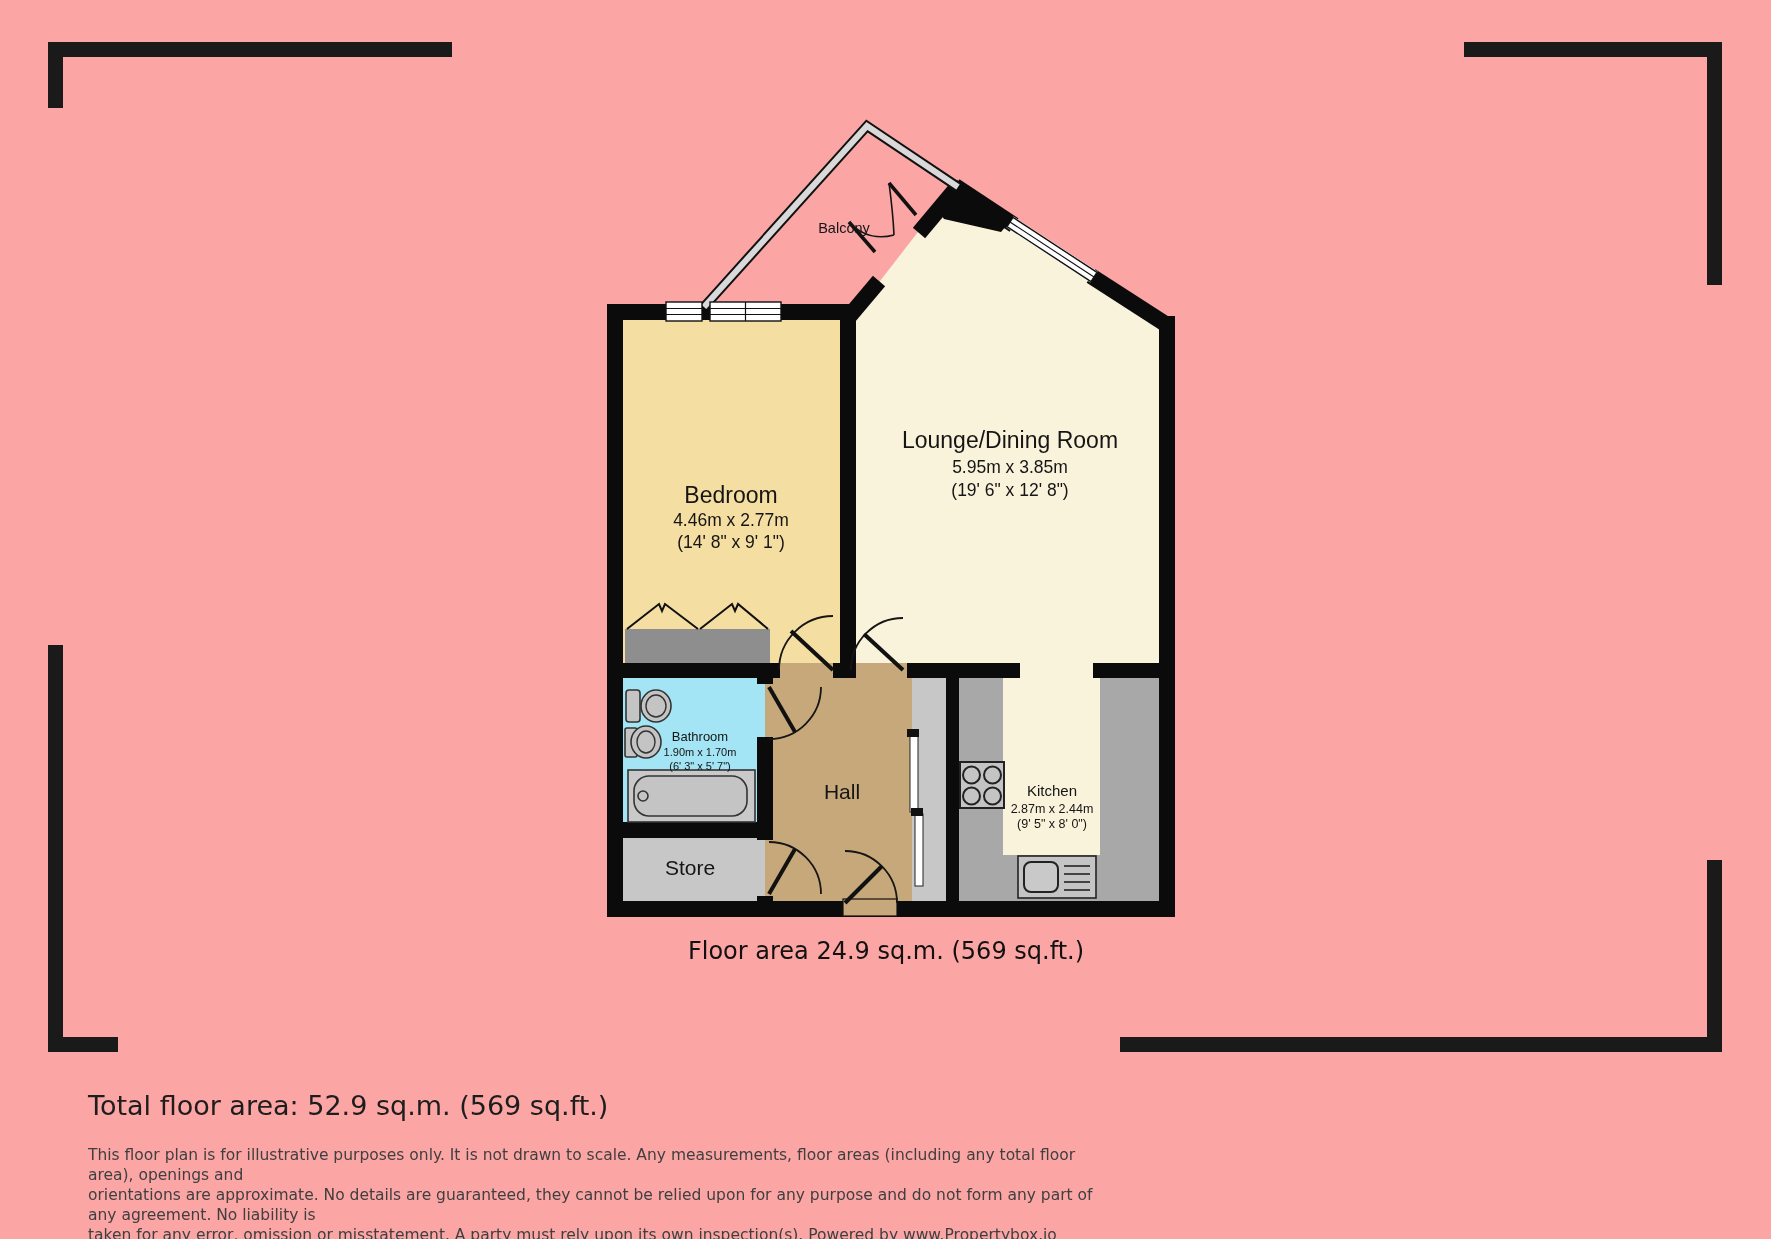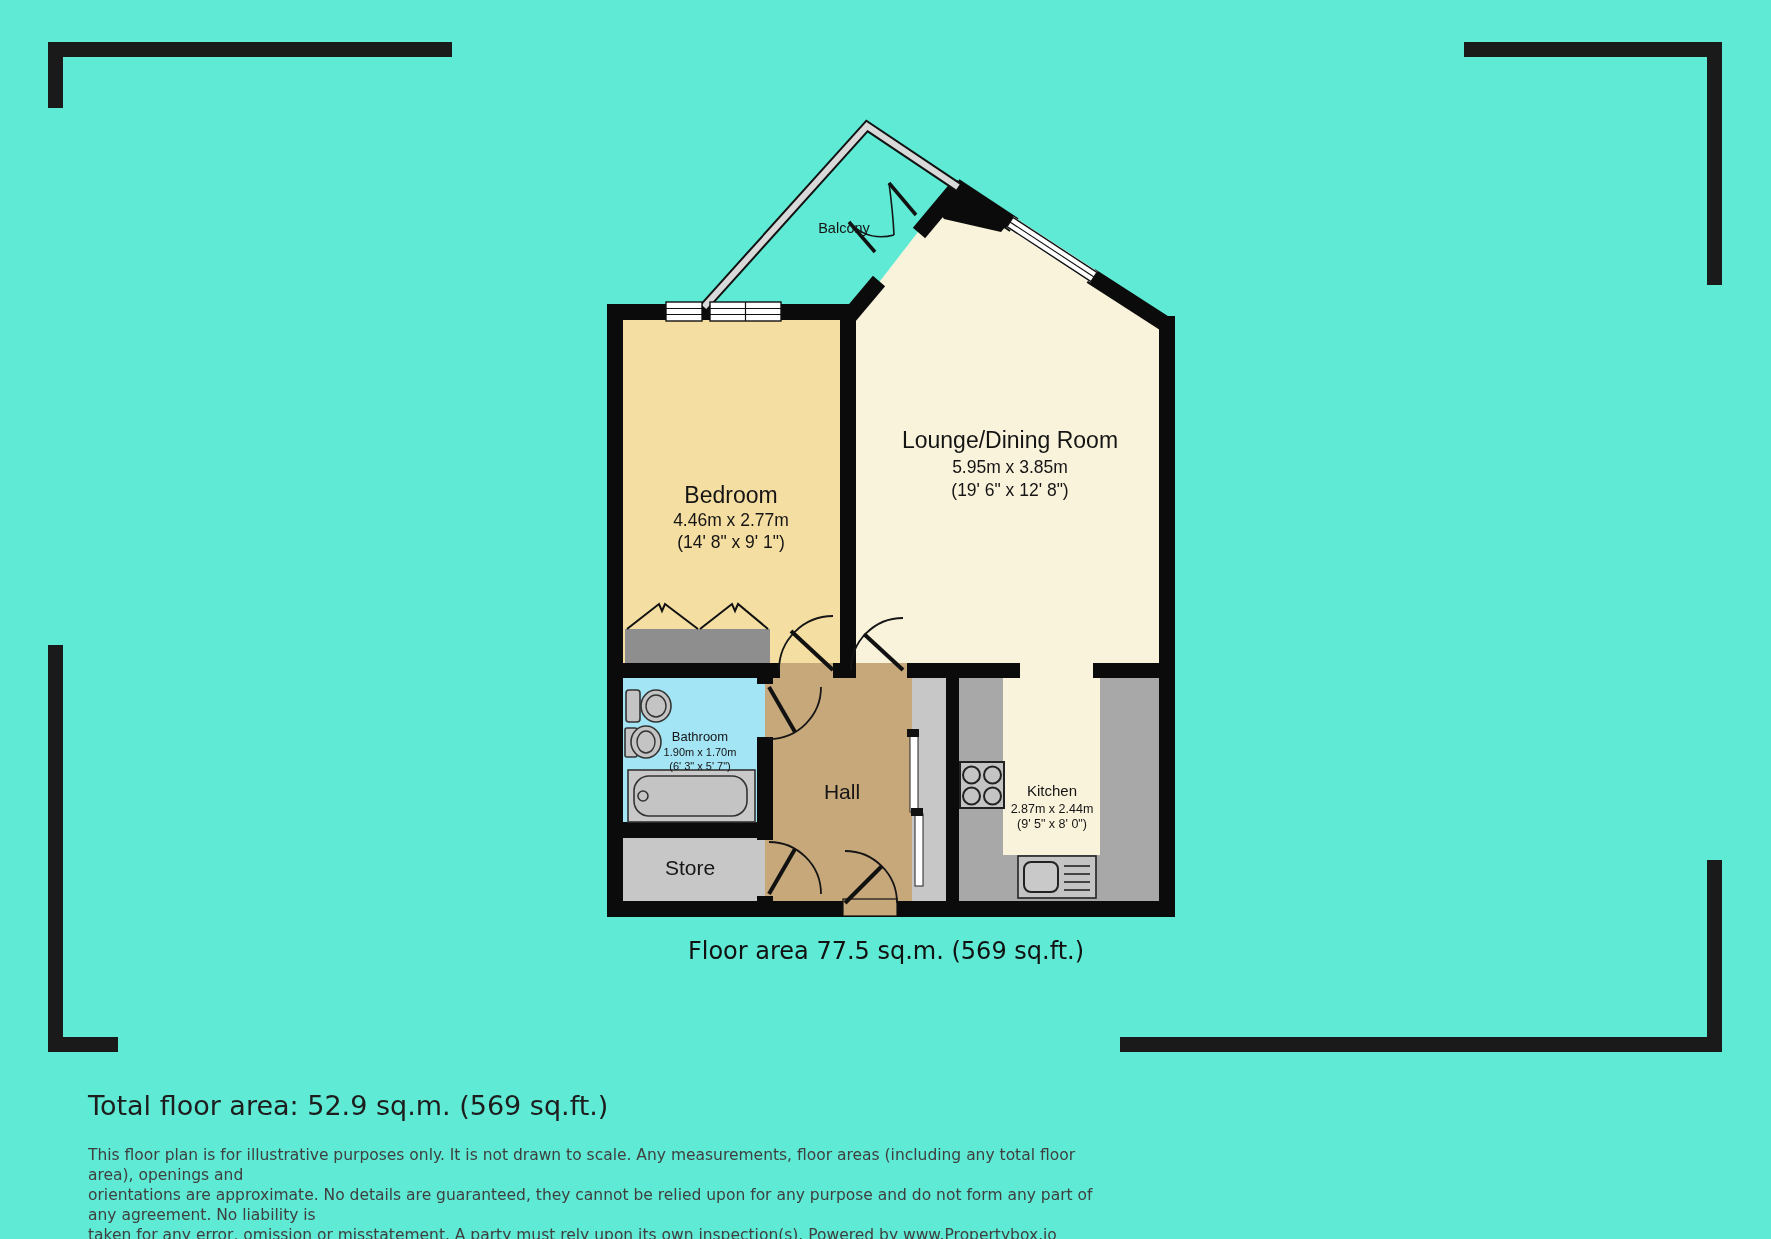--- a/index.html
+++ b/index.html
@@ -1,16 +1,16 @@
 <!DOCTYPE html>
 <html><head>
 <meta charset="utf-8">
 <style>
   html,body{margin:0;padding:0;background:#ffffff;}
-  .canvas{position:relative;width:1771px;height:1239px;background:#5eead4;overflow:hidden;
+  .canvas{position:relative;width:1771px;height:1239px;background:#fca5a5;overflow:hidden;
           font-family:"Liberation Sans",sans-serif;}
   .bracket{position:absolute;background:#1a1a1a;}
   .titleblock{position:absolute;left:536px;top:928px;width:700px;text-align:center;color:#111;}
   .floor-title{font-family:"DejaVu Sans",sans-serif;font-size:39px;letter-spacing:0.5px;}
   .floor-area{font-family:"DejaVu Sans",sans-serif;font-size:24px;margin-top:9px;}
   .footer{position:absolute;left:88px;top:1090px;width:1020px;color:#1d1d1d;}
   .total-area{font-family:"DejaVu Sans",sans-serif;font-size:27px;}
   .disclaimer{font-family:"DejaVu Sans",sans-serif;font-size:15.5px;line-height:20px;color:#3f3f3f;
               margin-top:24px;white-space:pre-line;}
   svg text{font-family:"Liberation Sans",sans-serif;fill:#151515;}
@@ -193,21 +193,21 @@
       <text x="700" y="770" class="tiny-dim">(6' 3" x 5' 7")</text>
       <text x="842" y="799" class="hall-label">Hall</text>
       <text x="690" y="875" class="hall-label">Store</text>
       <text x="1052" y="796" class="small-title">Kitchen</text>
       <text x="1052" y="813" class="small-dim">2.87m x 2.44m</text>
       <text x="1052" y="828" class="small-dim">(9' 5" x 8' 0")</text>
     </g>
   </svg>
 
   <div class="titleblock">
-    <div class="floor-area">Floor area 77.5 sq.m. (569 sq.ft.)</div>
+    <div class="floor-area">Floor area 24.9 sq.m. (569 sq.ft.)</div>
   </div>
 
   <div class="footer">
     <div class="total-area">Total floor area: 52.9 sq.m. (569 sq.ft.)</div>
     <div class="disclaimer">This floor plan is for illustrative purposes only. It is not drawn to scale. Any measurements, floor areas (including any total floor area), openings and
 orientations are approximate. No details are guaranteed, they cannot be relied upon for any purpose and do not form any part of any agreement. No liability is
 taken for any error, omission or misstatement. A party must rely upon its own inspection(s). Powered by www.Propertybox.io</div>
   </div>
 
 </div>

